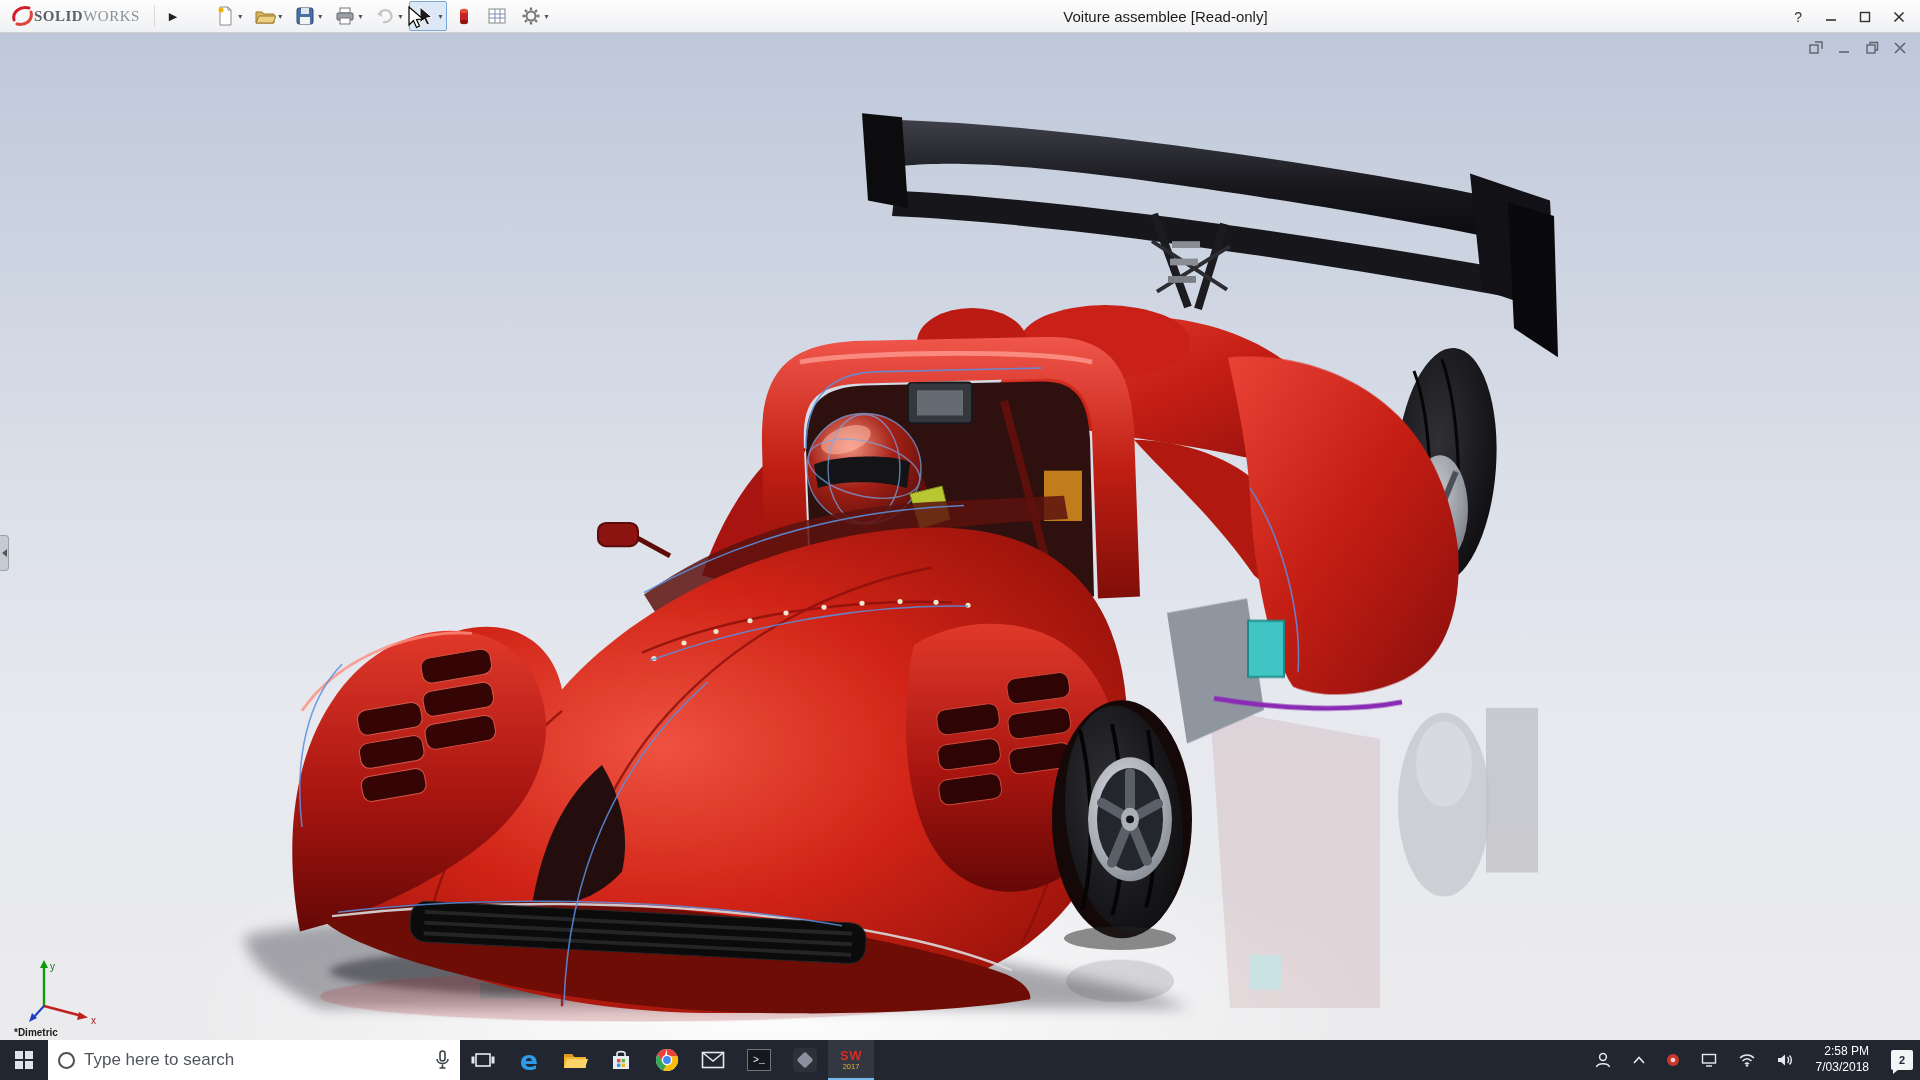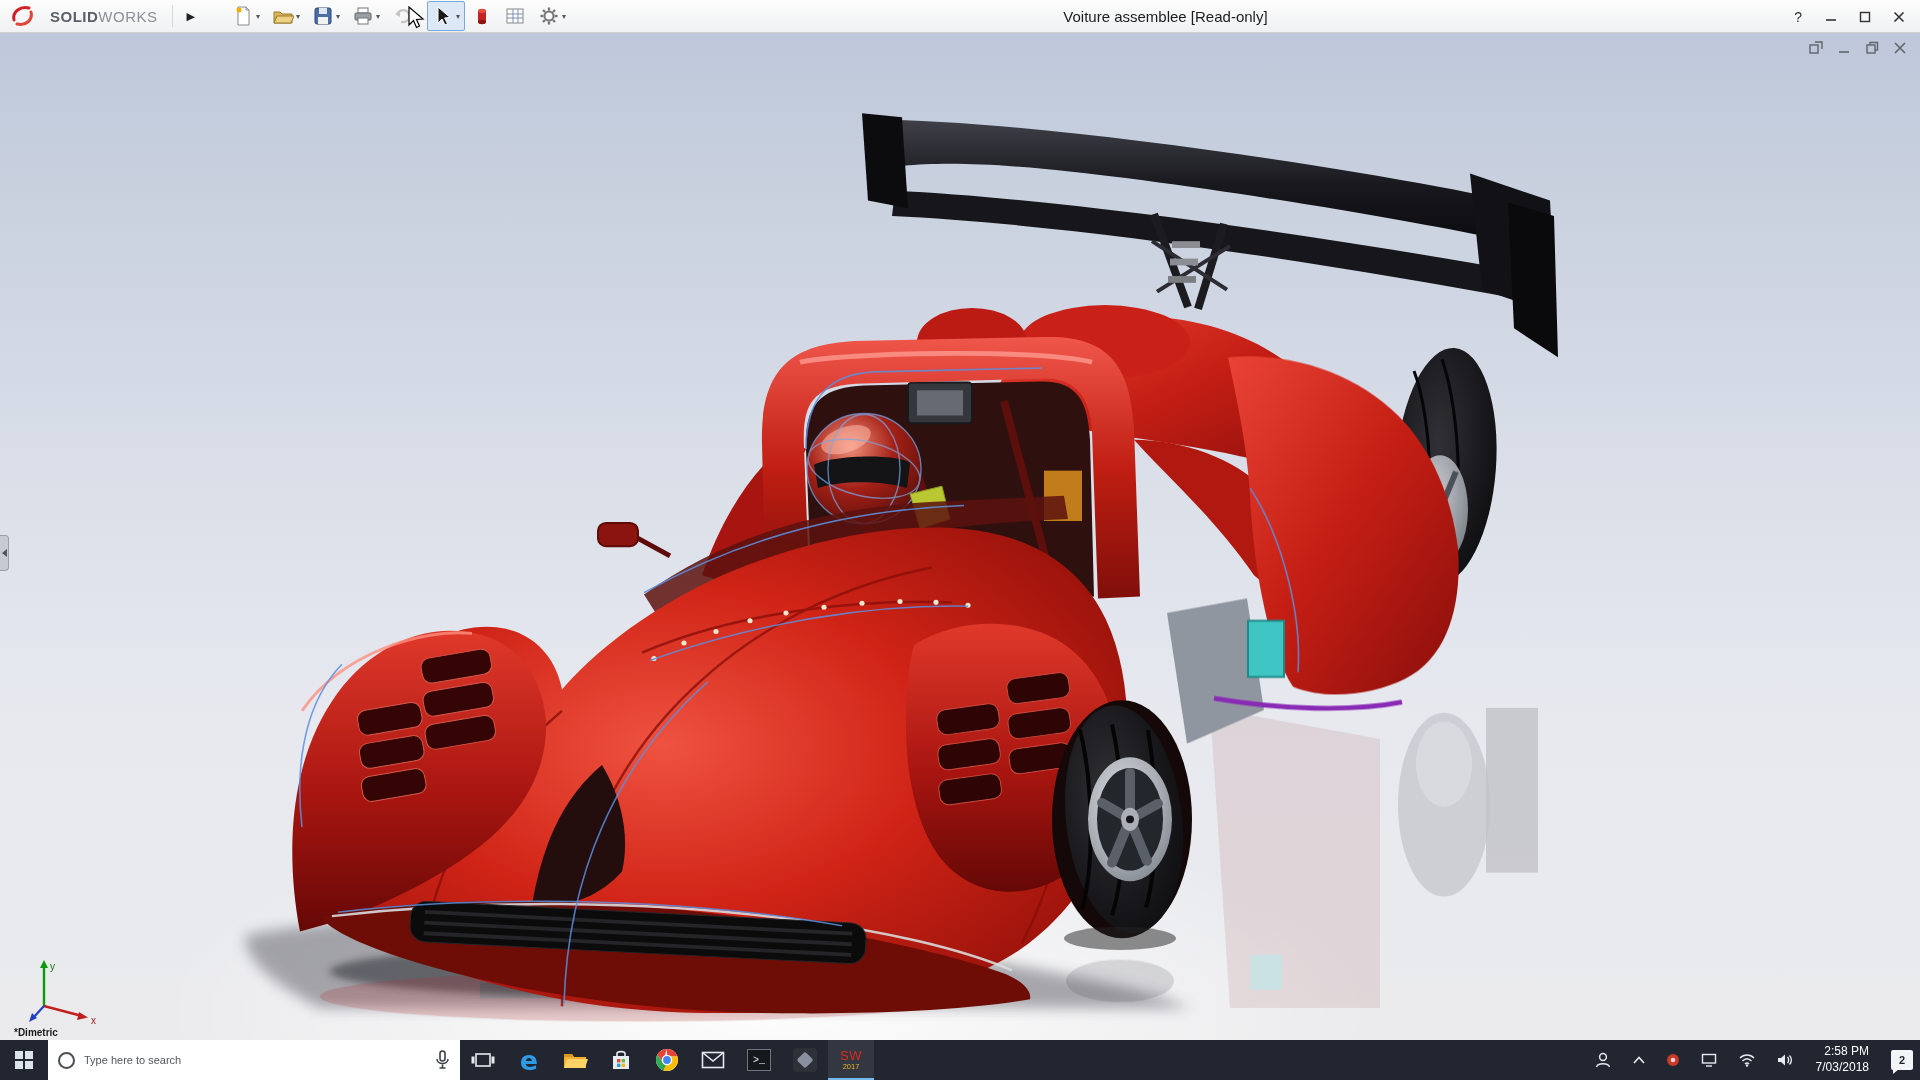--- a/index.html
+++ b/index.html
@@ -3,21 +3,21 @@
 <meta charset="utf-8">
 <style>
   * { margin:0; padding:0; box-sizing:border-box; }
   html,body { width:1920px; height:1080px; overflow:hidden;
     font-family:"Liberation Sans", sans-serif; background:#000; }
 
   
   .titlebar { position:absolute; top:0; left:0; width:1920px; height:33px;
     background:linear-gradient(#fdfdfd,#f0f1f3); border-bottom:1px solid #cfcfcf;
     display:flex; align-items:center; z-index:50; }
-  .logo { display:flex; align-items:center; gap:16px; padding:0 8px 0 10px; }
+  .logo { display:flex; align-items:center; gap:0; padding:0 8px 0 10px;font-family:Liberation Serif, serif; }
   .logo-text { font-size:15px; letter-spacing:.5px; }
   .logo-text b { color:#5a6066; font-weight:700; }
   .logo-text span { color:#8a9096; font-weight:400; }
   .menu-expand { font-size:11px; color:#222; padding:2px 8px; cursor:default; }
   .tb-sep { width:1px; height:22px; background:#d8d8d8; margin:0 6px; }
   .toolbar { display:flex; align-items:center; gap:2px; margin-left:24px; }
   .tb-btn { display:flex; align-items:center; gap:2px; padding:3px 4px; border:1px solid transparent;
     border-radius:2px; cursor:default; }
   .tb-btn.active { background:#dcE8f5; border-color:#7aa8d8; }
   .tb-caret { font-size:8px; color:#555; }
@@ -47,32 +47,32 @@
     border-right:5px solid #555; }
 
   
   .taskbar { position:absolute; left:0; bottom:0; width:1920px; height:40px; background:#212631;
     display:flex; align-items:stretch; z-index:60; }
   .tb-start { width:48px; display:flex; align-items:center; justify-content:center; cursor:default; }
   .win-logo { display:grid; grid-template-columns:8px 8px; grid-template-rows:8px 8px; gap:1.5px; }
   .win-logo i { background:#dde3ea; }
   .tb-search { width:412px; background:#ffffff; display:flex; align-items:center; padding:0 10px; gap:9px; }
   .cortana-ring { width:17px; height:17px; border:2px solid #4a4f57; border-radius:50%; flex:none; }
-  .tb-search input { flex:1; border:none; outline:none; font-size:11px; color:#3e4349; background:transparent;
+  .tb-search input { flex:1; border:none; outline:none; font-size:17px; color:#3e4349; background:transparent;
     font-family:"Liberation Sans", sans-serif; }
   .tb-search input::placeholder { color:#51565c; opacity:1; }
   .tb-app { width:46px; display:flex; align-items:center; justify-content:center; cursor:default; position:relative; }
   .tb-app.active { background:rgba(255,255,255,.08); box-shadow:inset 0 -2px 0 #76b9ed; }
   .edge-e { font-size:27px; font-weight:700; color:#2e9be6; font-family:"DejaVu Sans", sans-serif; }
   .console-box { width:24px; height:22px; background:#15181d; border:1px solid #70757c; color:#eef1f4;
     font-family:"Liberation Mono", monospace; font-size:10px; display:flex; align-items:center; justify-content:center; }
   .dark-cube { width:24px; height:24px; background:#2d3138; border-radius:4px; display:flex; align-items:center; justify-content:center; }
   .dark-cube i { width:12px; height:12px; background:#8a90a0; border-radius:2px; transform:rotate(45deg); display:block; }
   .sw-tile { display:flex; flex-direction:column; align-items:center; line-height:1; }
-  .sw-tile .sw { color:#d92b20; font-weight:400; font-size:13px; letter-spacing:.5px; }
+  .sw-tile .sw { color:#d92b20; font-weight:700; font-size:13px; letter-spacing:.5px; }
   .sw-tile .yr { color:#e8b324; font-weight:400; font-size:7.5px; margin-top:1px; }
   .tb-spacer { flex:1; }
   .tray { display:flex; align-items:center; gap:7px; }
   .tray-item { height:40px; display:flex; align-items:center; justify-content:center; padding:0 7px; cursor:default; }
   .tray-clock { display:flex; flex-direction:column; align-items:flex-end; justify-content:center;
     color:#ffffff; font-size:12px; line-height:1.3; padding:0 8px; cursor:default; }
   .ac-bubble { position:relative; width:22px; height:20px; background:#f2f5f8; border-radius:2px;
     display:flex; align-items:center; justify-content:center; }
   .ac-bubble:after { content:""; position:absolute; left:2px; bottom:-4px; border-left:6px solid #f2f5f8;
     border-bottom:5px solid transparent; }

